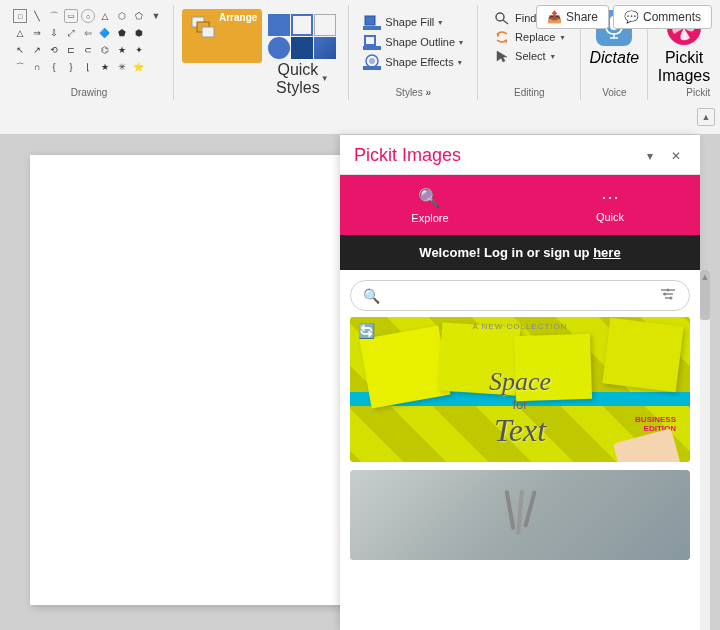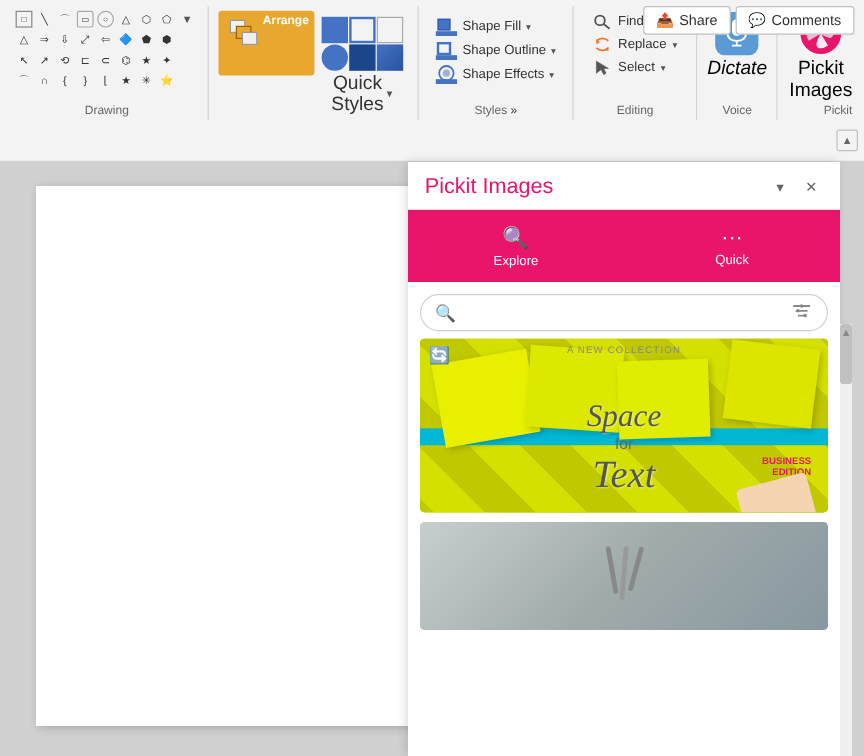--- a/index.html
+++ b/index.html
@@ -669,20 +669,23 @@
       <div class="pickit-tab">
         <span class="tab-icon">🔍</span>
         <span>Explore</span>
       </div>
       <div class="pickit-tab">
         <span class="tab-icon">···</span>
         <span>Quick</span>
       </div>
     </div>
 
+    <div class="welcome-bar">
+      <span>Welcome! Log in or sign up </span><a href="#">here</a>
+    </div>
 
     <div class="search-bar">
       <span class="search-icon-btn">🔍</span>
       <input type="text" style="border: none; outline: none; flex: 1 1 0%; font-size: 13px; color: rgb(153, 153, 153);" placeholder="">
       <span class="filter-icon-btn">
         <svg width="18" height="16" viewBox="0 0 18 16" fill="none" stroke="#888" stroke-width="1.5">
           <line x1="2" y1="4" x2="16" y2="4"></line>
           <line x1="4" y1="8" x2="14" y2="8"></line>
           <line x1="6" y1="12" x2="12" y2="12"></line>
           <circle cx="9" cy="4" r="1.5" fill="#888" stroke="none"></circle>

